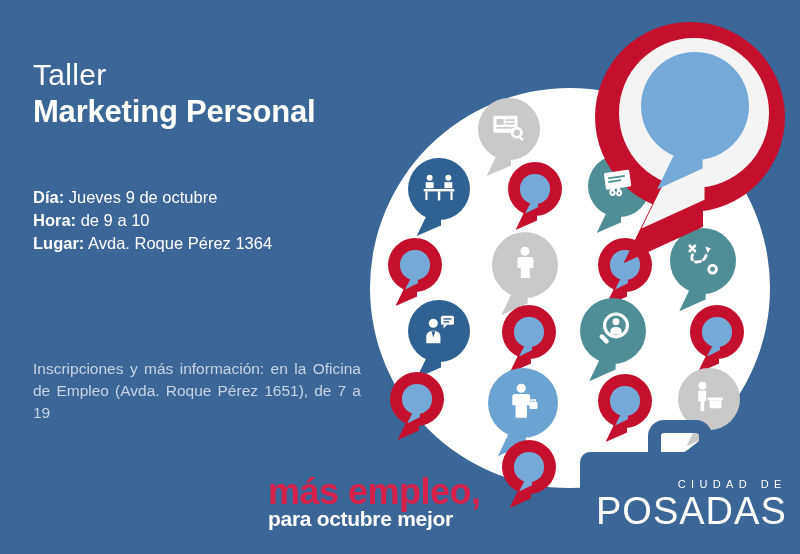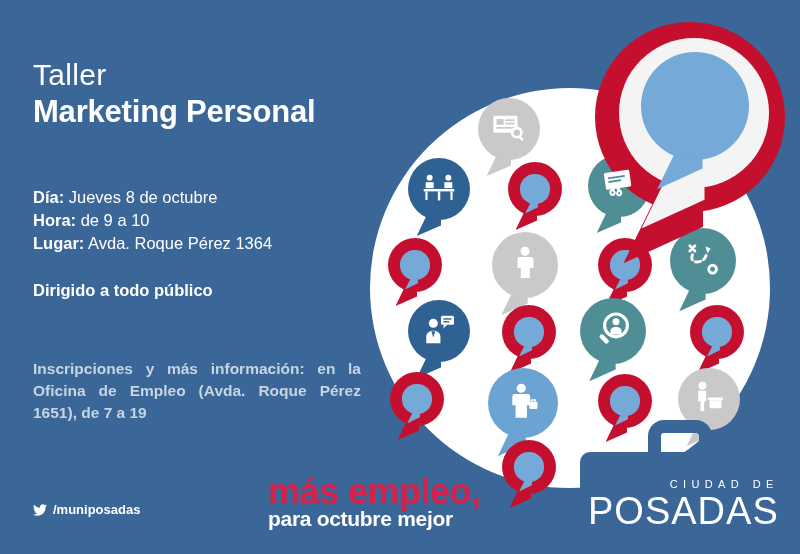--- a/index.html
+++ b/index.html
@@ -81,40 +81,40 @@
 
   .details{position:absolute;left:33px;top:186px;color:#fff;font-size:16.5px;
     line-height:23px;}
   .details .row b{font-weight:bold;}
   .details .row span{font-weight:normal;}
   .audience{position:absolute;left:33px;top:281px;color:#fff;font-size:16.5px;
     font-weight:bold;}
 
   .inscrip{position:absolute;left:33px;top:358px;width:328px;
     color:#c7d4e4;font-size:15.5px;line-height:22px;text-align:justify;
-    font-weight:700;}
+    font-weight:400;}
 
   
   .site{position:absolute;left:33px;top:479px;color:#fff;font-size:17px;font-weight:bold;}
   .social{position:absolute;left:33px;top:501px;color:#fff;font-size:13px;font-weight:bold;
     line-height:17px;}
   .social .line{display:flex;align-items:center;gap:6px;}
   .social svg{flex:0 0 auto;}
 
   
   .slogan{position:absolute;left:268px;top:477px;z-index:7;}
   .slogan .l1{font-size:36px;font-weight:bold;color:#d6224a;letter-spacing:-.5px;line-height:30px;}
   .slogan .l2{font-size:21px;font-weight:bold;color:#fff;letter-spacing:-.3px;line-height:24px;}
 
   
   .logo{position:absolute;left:588px;top:478px;z-index:8;text-align:right;}
   .logo .ciudad{font-size:11px;color:#fff;letter-spacing:5.4px;font-weight:normal;
     padding-left:6px;}
   .logo .posadas{font-size:38px;color:#fff;font-weight:300;letter-spacing:1px;
-    line-height:42px;}
+    line-height:42px;margin-left:8px;}
 </style>
 </head>
 <body>
 
 <div id="flyer">
 
   <div id="graphic">
     <div class="white-circle" id="circle-main"></div>
 
     <div id="pins-layer">
@@ -325,44 +325,37 @@
   </div>
 
   <div id="content">
 
     <div class="kicker">Taller</div>
     <div class="headline">Marketing Personal</div>
 
     <div class="details">
       <div class="row">
         <b>Día:</b>
-        <span>Jueves 8 de octubre</span>
+        <span>Jueves 9 de octubre</span>
       </div>
       <div class="row">
         <b>Hora:</b>
         <span>de 9 a 10</span>
       </div>
       <div class="row">
         <b>Lugar:</b>
         <span>Avda. Roque Pérez 1364</span>
       </div>
     </div>
 
-    <div class="audience">Dirigido a todo público</div>
 
     <div class="inscrip">Inscripciones y más información: en la Oficina de Empleo (Avda. Roque Pérez 1651), de 7 a 19</div>
 
 
     <div class="social">
-      <div class="line">
-        <svg width="14" height="12" viewBox="0 0 24 20">
-          <path fill="#ffffff" d="M24 2.4c-.9.4-1.8.7-2.8.8 1-.6 1.8-1.6 2.2-2.7-1 .6-2 1-3.1 1.2A4.9 4.9 0 0 0 11.8 5c0 .4 0 .8.1 1.1C7.7 5.9 4.1 4 1.7 1.1c-.5.8-.7 1.6-.7 2.5 0 1.7.9 3.2 2.2 4.1-.8 0-1.6-.2-2.2-.6 0 2.4 1.7 4.4 3.9 4.8-.4.1-.8.2-1.3.2-.3 0-.6 0-.9-.1.6 2 2.4 3.4 4.6 3.4A9.9 9.9 0 0 1 0 17.5a13.9 13.9 0 0 0 7.5 2.2c9.1 0 14-7.5 14-14v-.7c1-.7 1.8-1.6 2.5-2.6z"></path>
-        </svg>
-        <span>/muniposadas</span>
-      </div>
     </div>
   </div>
 
   <div class="slogan">
     <div class="l1">más empleo,</div>
     <div class="l2">para octubre mejor</div>
   </div>
 
   <div class="logo">
     <div class="ciudad">CIUDAD DE</div>

